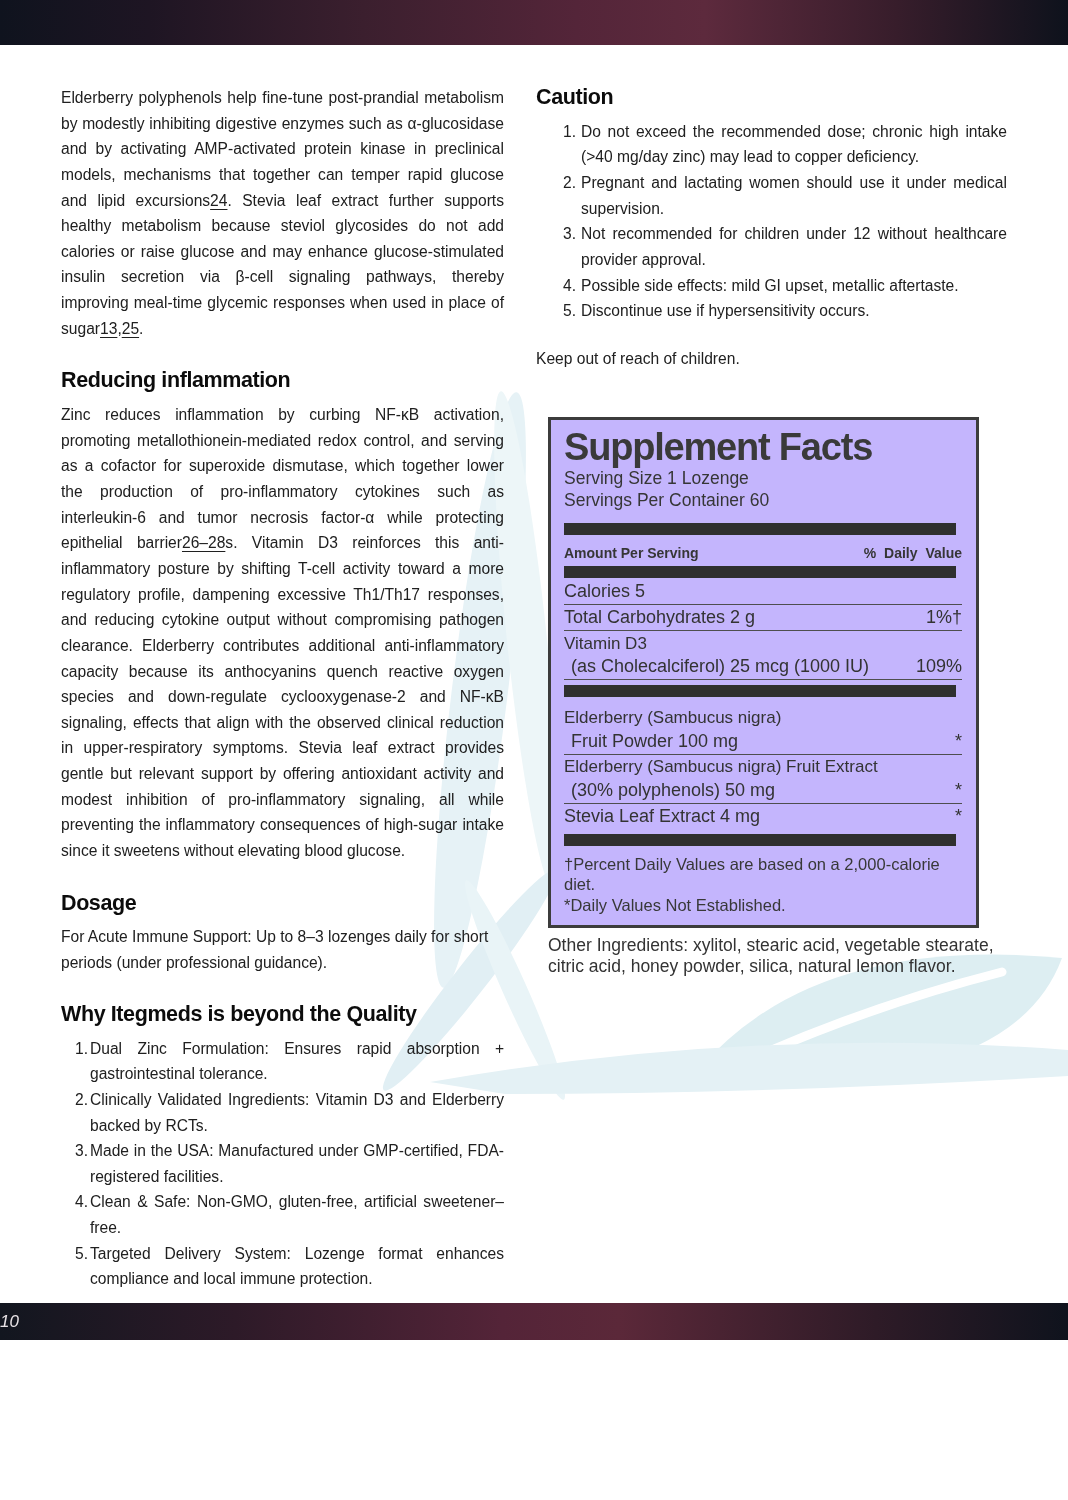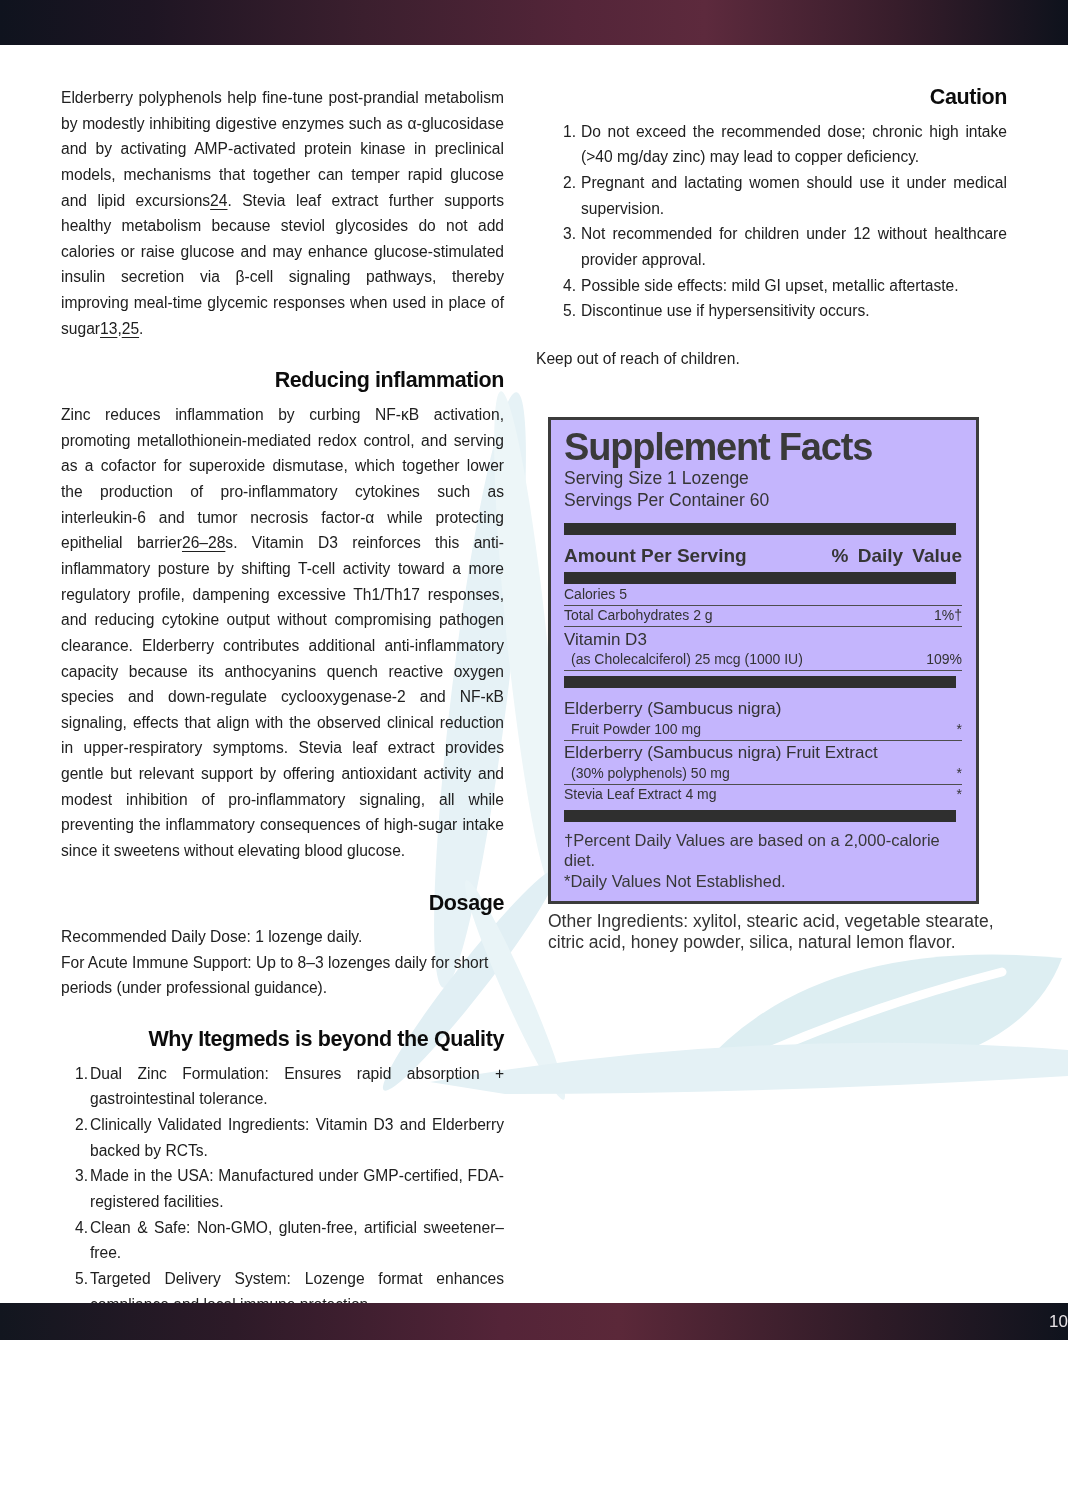--- a/index.html
+++ b/index.html
@@ -10,37 +10,37 @@
     font-family:"Liberation Sans", sans-serif; color:#202020;
   }
   
   .topbar {
     position:absolute; top:0; left:0; width:100%; height:45px;
     background:linear-gradient(90deg,#0f131e 0%,#1e1523 14%,#3b1f2e 34%,#542539 54%,#5d2a3d 66%,#371d2b 84%,#0e121c 100%);
   }
   .bottombar {
     position:absolute; bottom:0; left:0; width:100%; height:37px;
     background:linear-gradient(90deg,#12161f 0%,#2d1a28 22%,#542438 47%,#5b2839 58%,#2e1b27 82%,#0f131d 100%);
-    display:flex; align-items:center; justify-content:flex-end;
-    color:#e8e3e6; font-size:17px;
+    display:flex; align-items:center; justify-content:flex-start;
+    color:#e8e3e6; font-size:17px;font-style:italic;
   }
   
   .watermark { position:absolute; top:0; left:0; pointer-events:none; }
   
   .content {
     position:absolute; top:45px; left:0; width:100%;
     padding:40px 61px 0 61px; display:flex; gap:32px;
   }
   .col-left  { width:443px; flex:0 0 443px; }
   .col-right { flex:1; min-width:0; }
   p.body { font-size:15.6px; line-height:1.645; color:#202020; text-align:justify; }
   p.plain { font-size:15.6px; line-height:1.62; color:#202020; }
   h2.sec {
     font-size:21.5px; font-weight:700; letter-spacing:-0.4px; color:#0c0c0c;
-    margin:27px 0 9px 0; line-height:1.15;text-align:right;
+    margin:27px 0 9px 0; line-height:1.15;
   }
   h2.first { margin-top:0; }
   .ref { text-decoration:underline; text-underline-offset:2.5px; color:inherit; cursor:pointer; }
   ol.numlist { list-style:none; margin-top:4px; }
   ol.numlist li {
     position:relative; font-size:15.6px; line-height:1.645; color:#202020;
     text-align:justify;
   }
   ol.cautionlist li { padding-left:45px; }
   ol.cautionlist .li-num { position:absolute; left:27px; }
@@ -55,25 +55,25 @@
   }
   .f-title { font-size:38px; font-weight:600; letter-spacing:-1.2px; color:#3a3a3a; line-height:1.05; }
   .f-serving { font-size:17.5px; line-height:1.23; color:#363636; }
   .f-bar { height:12px; background:#2f2f2f; margin-right:6px; }
   .f-bar.b1 { margin-top:12px; }
   .f-bar.b2 { margin-top:5px; }
   .f-bar.b3 { margin-top:5px; margin-bottom:8px; }
   .f-bar.b4 { margin-top:5px; }
   .f-amount-row {
     display:flex; justify-content:space-between; align-items:baseline;
-    font-size:19px; font-weight:600; color:#363636; margin-top:10px;
+    font-size:14px; font-weight:600; color:#363636; margin-top:10px;
   }
   .f-dv { word-spacing:4px; }
   .f-row { display:flex; justify-content:space-between; align-items:flex-start;
-    font-size:14px; line-height:1.25; padding:1.5px 0; color:#333333; }
+    font-size:18px; line-height:1.25; padding:1.5px 0; color:#333333; }
   .f-row .f-name { flex:1; }
   .f-row .f-val { white-space:nowrap; padding-left:8px; }
   .f-line1 { font-size:17px; line-height:1.25; padding-top:1.5px; }
   .f-line2 { padding-left:7px; }
   .rule { border-bottom:1.5px solid #4e4e4e; }
   .f-foot { font-size:16.5px; line-height:1.22; color:#383838; margin-top:8px; }
   .other-ing { width:462px; font-size:17.5px; line-height:1.22; color:#333333; margin-top:7px; }
 </style>
 </head>
 <body>
@@ -99,21 +99,20 @@
 
     <div class="col-left">
 
       <p class="body"><span>Elderberry polyphenols help fine-tune post-prandial metabolism by modestly inhibiting digestive enzymes such as α-glucosidase and by activating AMP-activated protein kinase in preclinical models, mechanisms that together can temper rapid glucose and lipid excursions</span><span class="ref">24</span><span>. Stevia leaf extract further supports healthy metabolism because steviol glycosides do not add calories or raise glucose and may enhance glucose-stimulated insulin secretion via β-cell signaling pathways, thereby improving meal-time glycemic responses when used in place of sugar</span><span class="ref">13</span><span>,</span><span class="ref">25</span><span>.</span></p>
 
       <h2 class="sec">Reducing inflammation</h2>
 
       <p class="body"><span>Zinc reduces inflammation by curbing NF-κB activation, promoting metallothionein-mediated redox control, and serving as a cofactor for superoxide dismutase, which together lower the production of pro-inflammatory cytokines such as interleukin-6 and tumor necrosis factor-α while protecting epithelial barrier</span><span class="ref">26–28</span><span>s. Vitamin D3 reinforces this anti-inflammatory posture by shifting T-cell activity toward a more regulatory profile, dampening excessive Th1/Th17 responses, and reducing cytokine output without compromising pathogen clearance. Elderberry contributes additional anti-inflammatory capacity because its anthocyanins quench reactive oxygen species and down-regulate cyclooxygenase-2 and NF-κB signaling, effects that align with the observed clinical reduction in upper-respiratory symptoms. Stevia leaf extract provides gentle but relevant support by offering antioxidant activity and modest inhibition of pro-inflammatory signaling, all while preventing the inflammatory consequences of high-sugar intake since it sweetens without elevating blood glucose.</span></p>
 
       <h2 class="sec">Dosage</h2>
-      <p class="plain">Recommended Daily Dose: 1 lozenge daily.</p>
       <p class="plain">For Acute Immune Support: Up to 8–3 lozenges daily for short periods (under professional guidance).</p>
 
       <h2 class="sec">Why Itegmeds is beyond the Quality</h2>
       <ol class="numlist qualitylist">
         <li><span class="li-num">1.</span><span>Dual Zinc Formulation: Ensures rapid absorption + gastrointestinal tolerance.</span></li>
         <li><span class="li-num">2.</span><span>Clinically Validated Ingredients: Vitamin D3 and Elderberry backed by RCTs.</span></li>
         <li><span class="li-num">3.</span><span>Made in the USA: Manufactured under GMP-certified, FDA-registered facilities.</span></li>
         <li><span class="li-num">4.</span><span>Clean &amp; Safe: Non-GMO, gluten-free, artificial sweetener–free.</span></li>
         <li><span class="li-num">5.</span><span>Targeted Delivery System: Lozenge format enhances compliance and local immune protection.</span></li>
       </ol>

